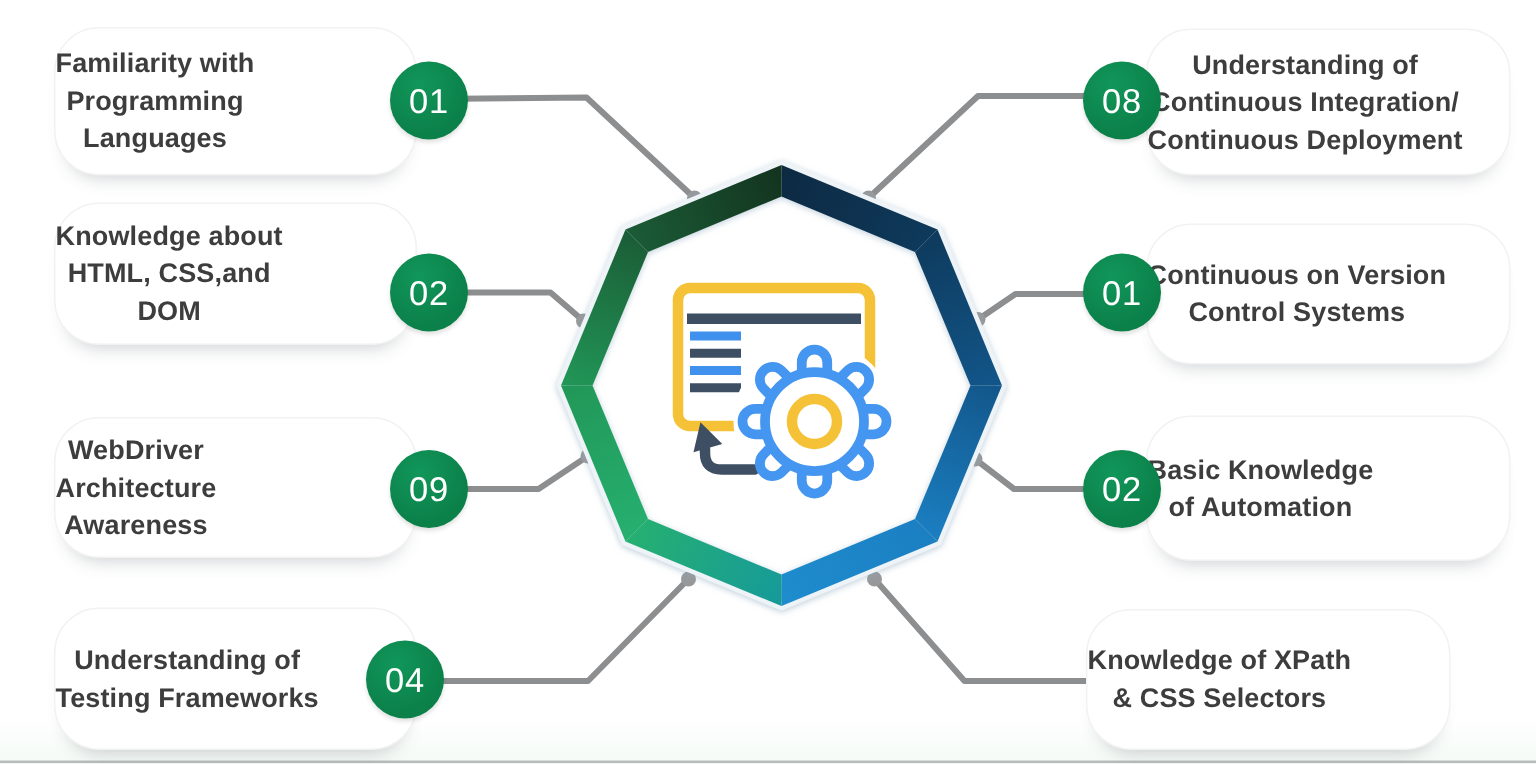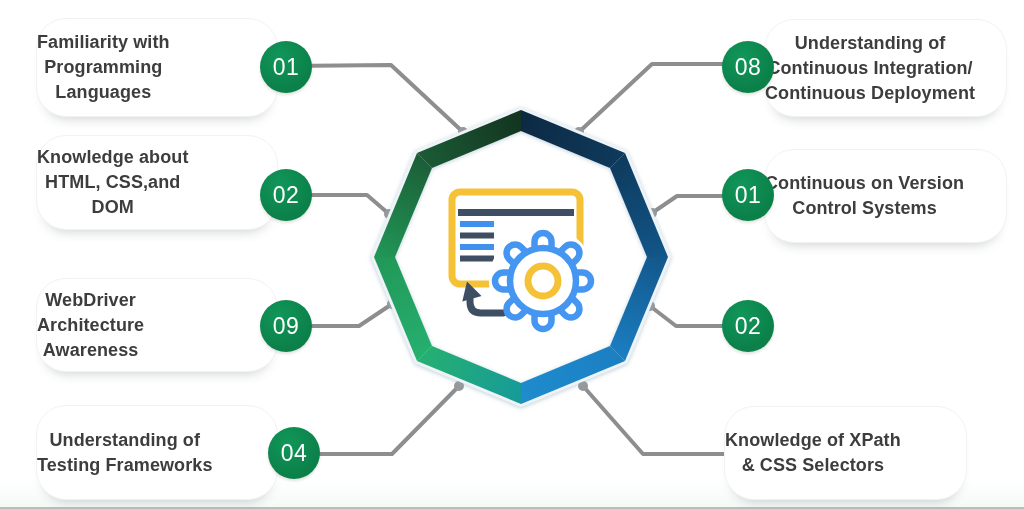--- a/index.html
+++ b/index.html
@@ -158,27 +158,31 @@
 
   <div class="card" style="left:764px;top:19px;width:241px;height:96px;">
     <div class="label">Understanding of
 Continuous Integration/
 Continuous Deployment</div>
   </div>
   <div class="card" style="left:764px;top:149px;width:241px;height:92px;">
     <div class="label">Continuous on Version
 Control Systems</div>
   </div>
+  <div class="card" style="left:764px;top:277px;width:241px;height:95px;">
+    <div class="label">Basic Knowledge
+of Automation</div>
+  </div>
   <div class="card" style="left:724px;top:406px;width:241px;height:92px;">
     <div class="label">Knowledge of XPath
 &amp; CSS Selectors</div>
   </div>
 
   <div class="badge" style="left:260px;top:41px;">01</div>
   <div class="badge" style="left:260px;top:169px;">02</div>
   <div class="badge" style="left:260px;top:300px;">09</div>
-  <div class="badge" style="left:268px;top:427px;">04</div>
+  <div class="badge" style="left:244px;top:427px;">04</div>
   <div class="badge" style="left:722px;top:41px;">08</div>
   <div class="badge" style="left:722px;top:169px;">01</div>
   <div class="badge" style="left:722px;top:300px;">02</div>
 
   <div class="bottom-edge-line"></div>
 </div>
 
 </body></html>

